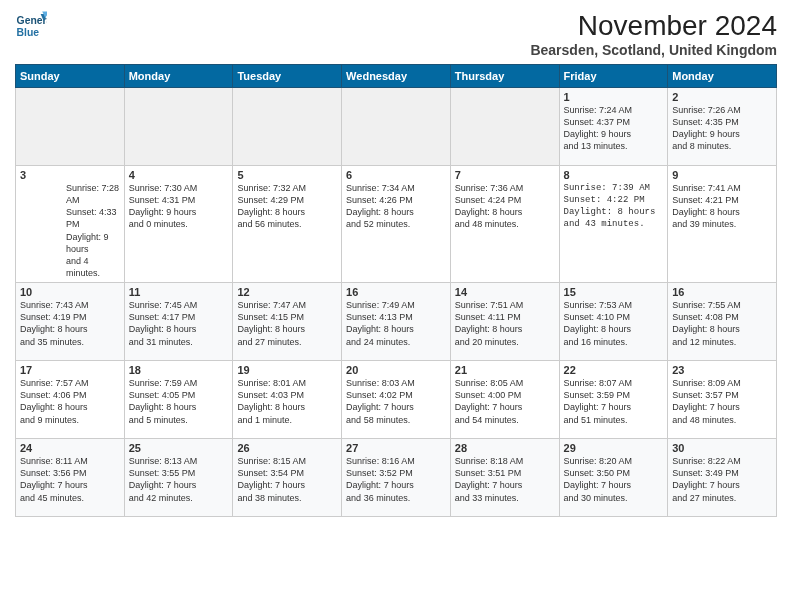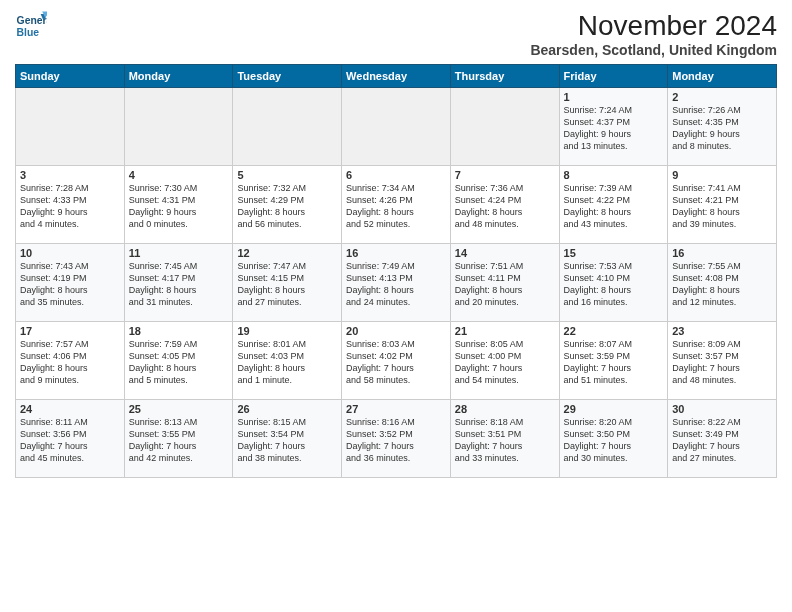--- a/index.html
+++ b/index.html
@@ -136,21 +136,21 @@
             <span class="day-num">2</span>
             <div class="day-info" style="white-space: pre-line;">Sunrise: 7:26 AM
 Sunset: 4:35 PM
 Daylight: 9 hours
 and 8 minutes.</div>
           </td>
         </tr>
         <tr>
           <td>
             <span class="day-num">3</span>
-            <div class="day-info" style="white-space: pre-line;">Sunrise: 7:28 AM
+            <div class="day-info" style="white-space: pre-line; margin-left: 46px;">Sunrise: 7:28 AM
 Sunset: 4:33 PM
 Daylight: 9 hours
 and 4 minutes.</div>
           </td>
           <td>
             <span class="day-num">4</span>
             <div class="day-info" style="white-space: pre-line;">Sunrise: 7:30 AM
 Sunset: 4:31 PM
 Daylight: 9 hours
 and 0 minutes.</div>
@@ -171,21 +171,21 @@
           </td>
           <td>
             <span class="day-num">7</span>
             <div class="day-info" style="white-space: pre-line;">Sunrise: 7:36 AM
 Sunset: 4:24 PM
 Daylight: 8 hours
 and 48 minutes.</div>
           </td>
           <td>
             <span class="day-num">8</span>
-            <div class="day-info" style="white-space: pre-line;">Sunrise: 7:39 AM
+            <div class="day-info" style="white-space: pre-line; font-family: Liberation Mono, monospace;">Sunrise: 7:39 AM
 Sunset: 4:22 PM
 Daylight: 8 hours
 and 43 minutes.</div>
           </td>
           <td>
             <span class="day-num">9</span>
             <div class="day-info" style="white-space: pre-line;">Sunrise: 7:41 AM
 Sunset: 4:21 PM
 Daylight: 8 hours
 and 39 minutes.</div>

